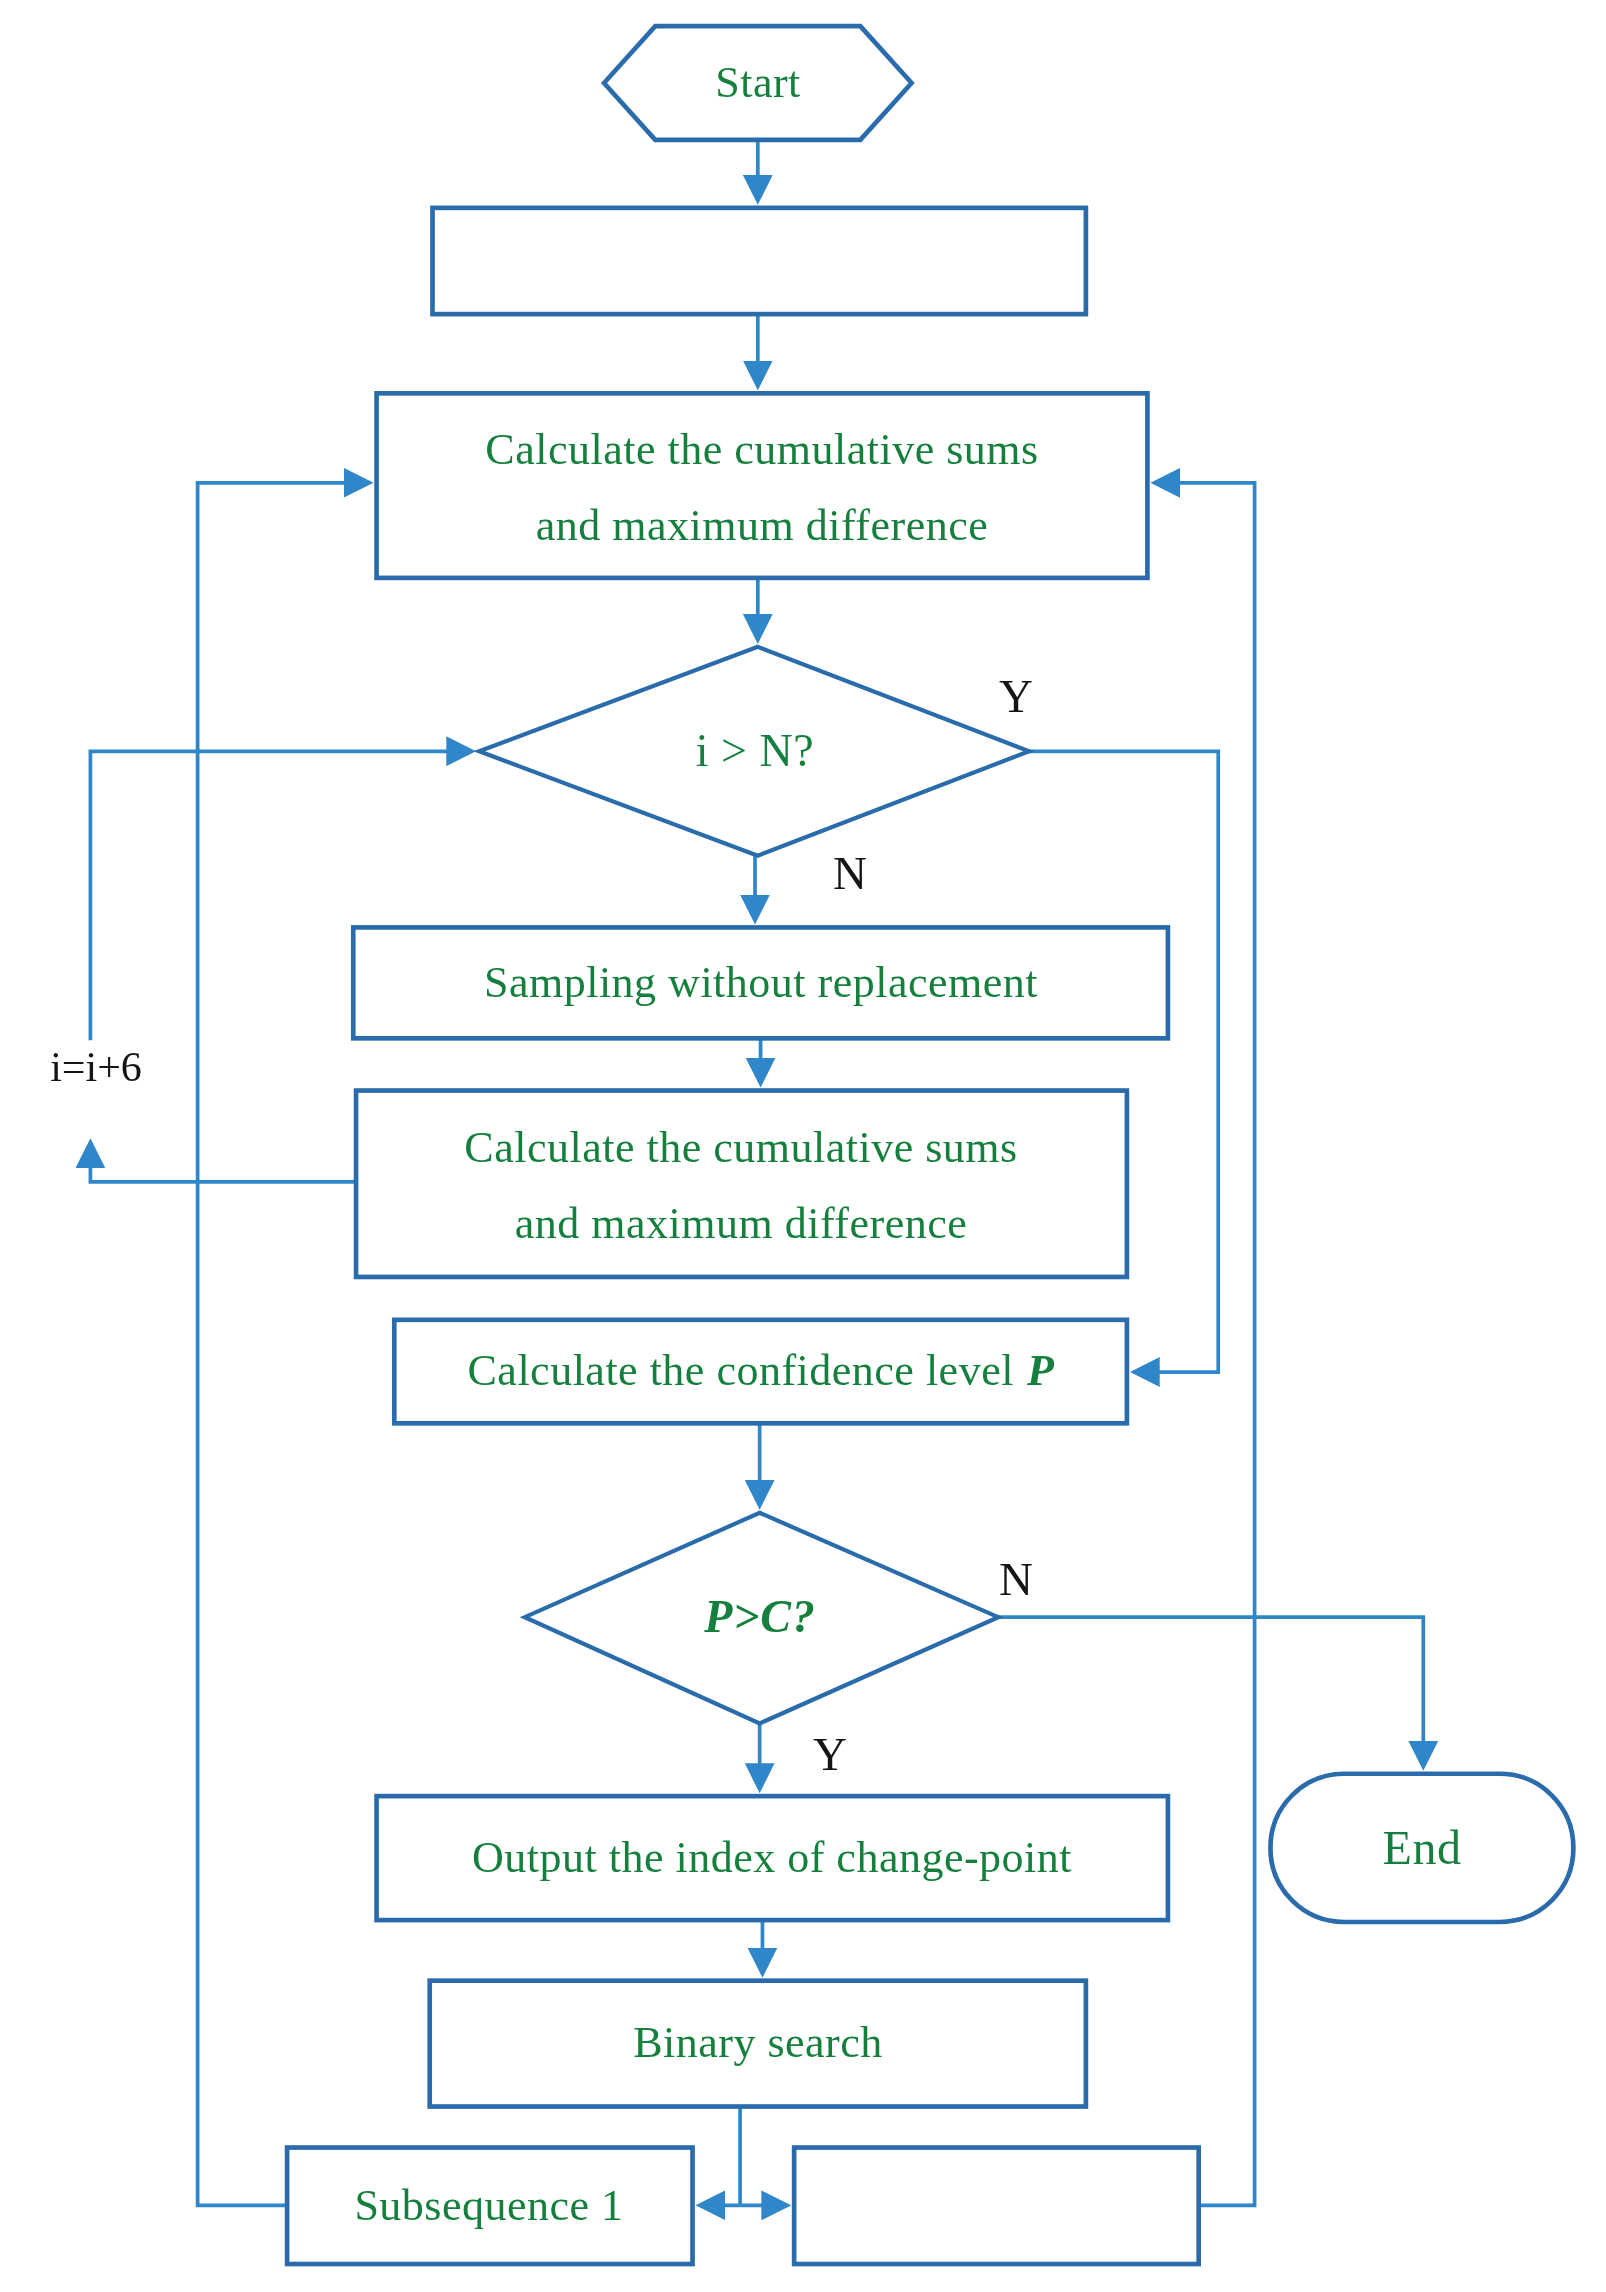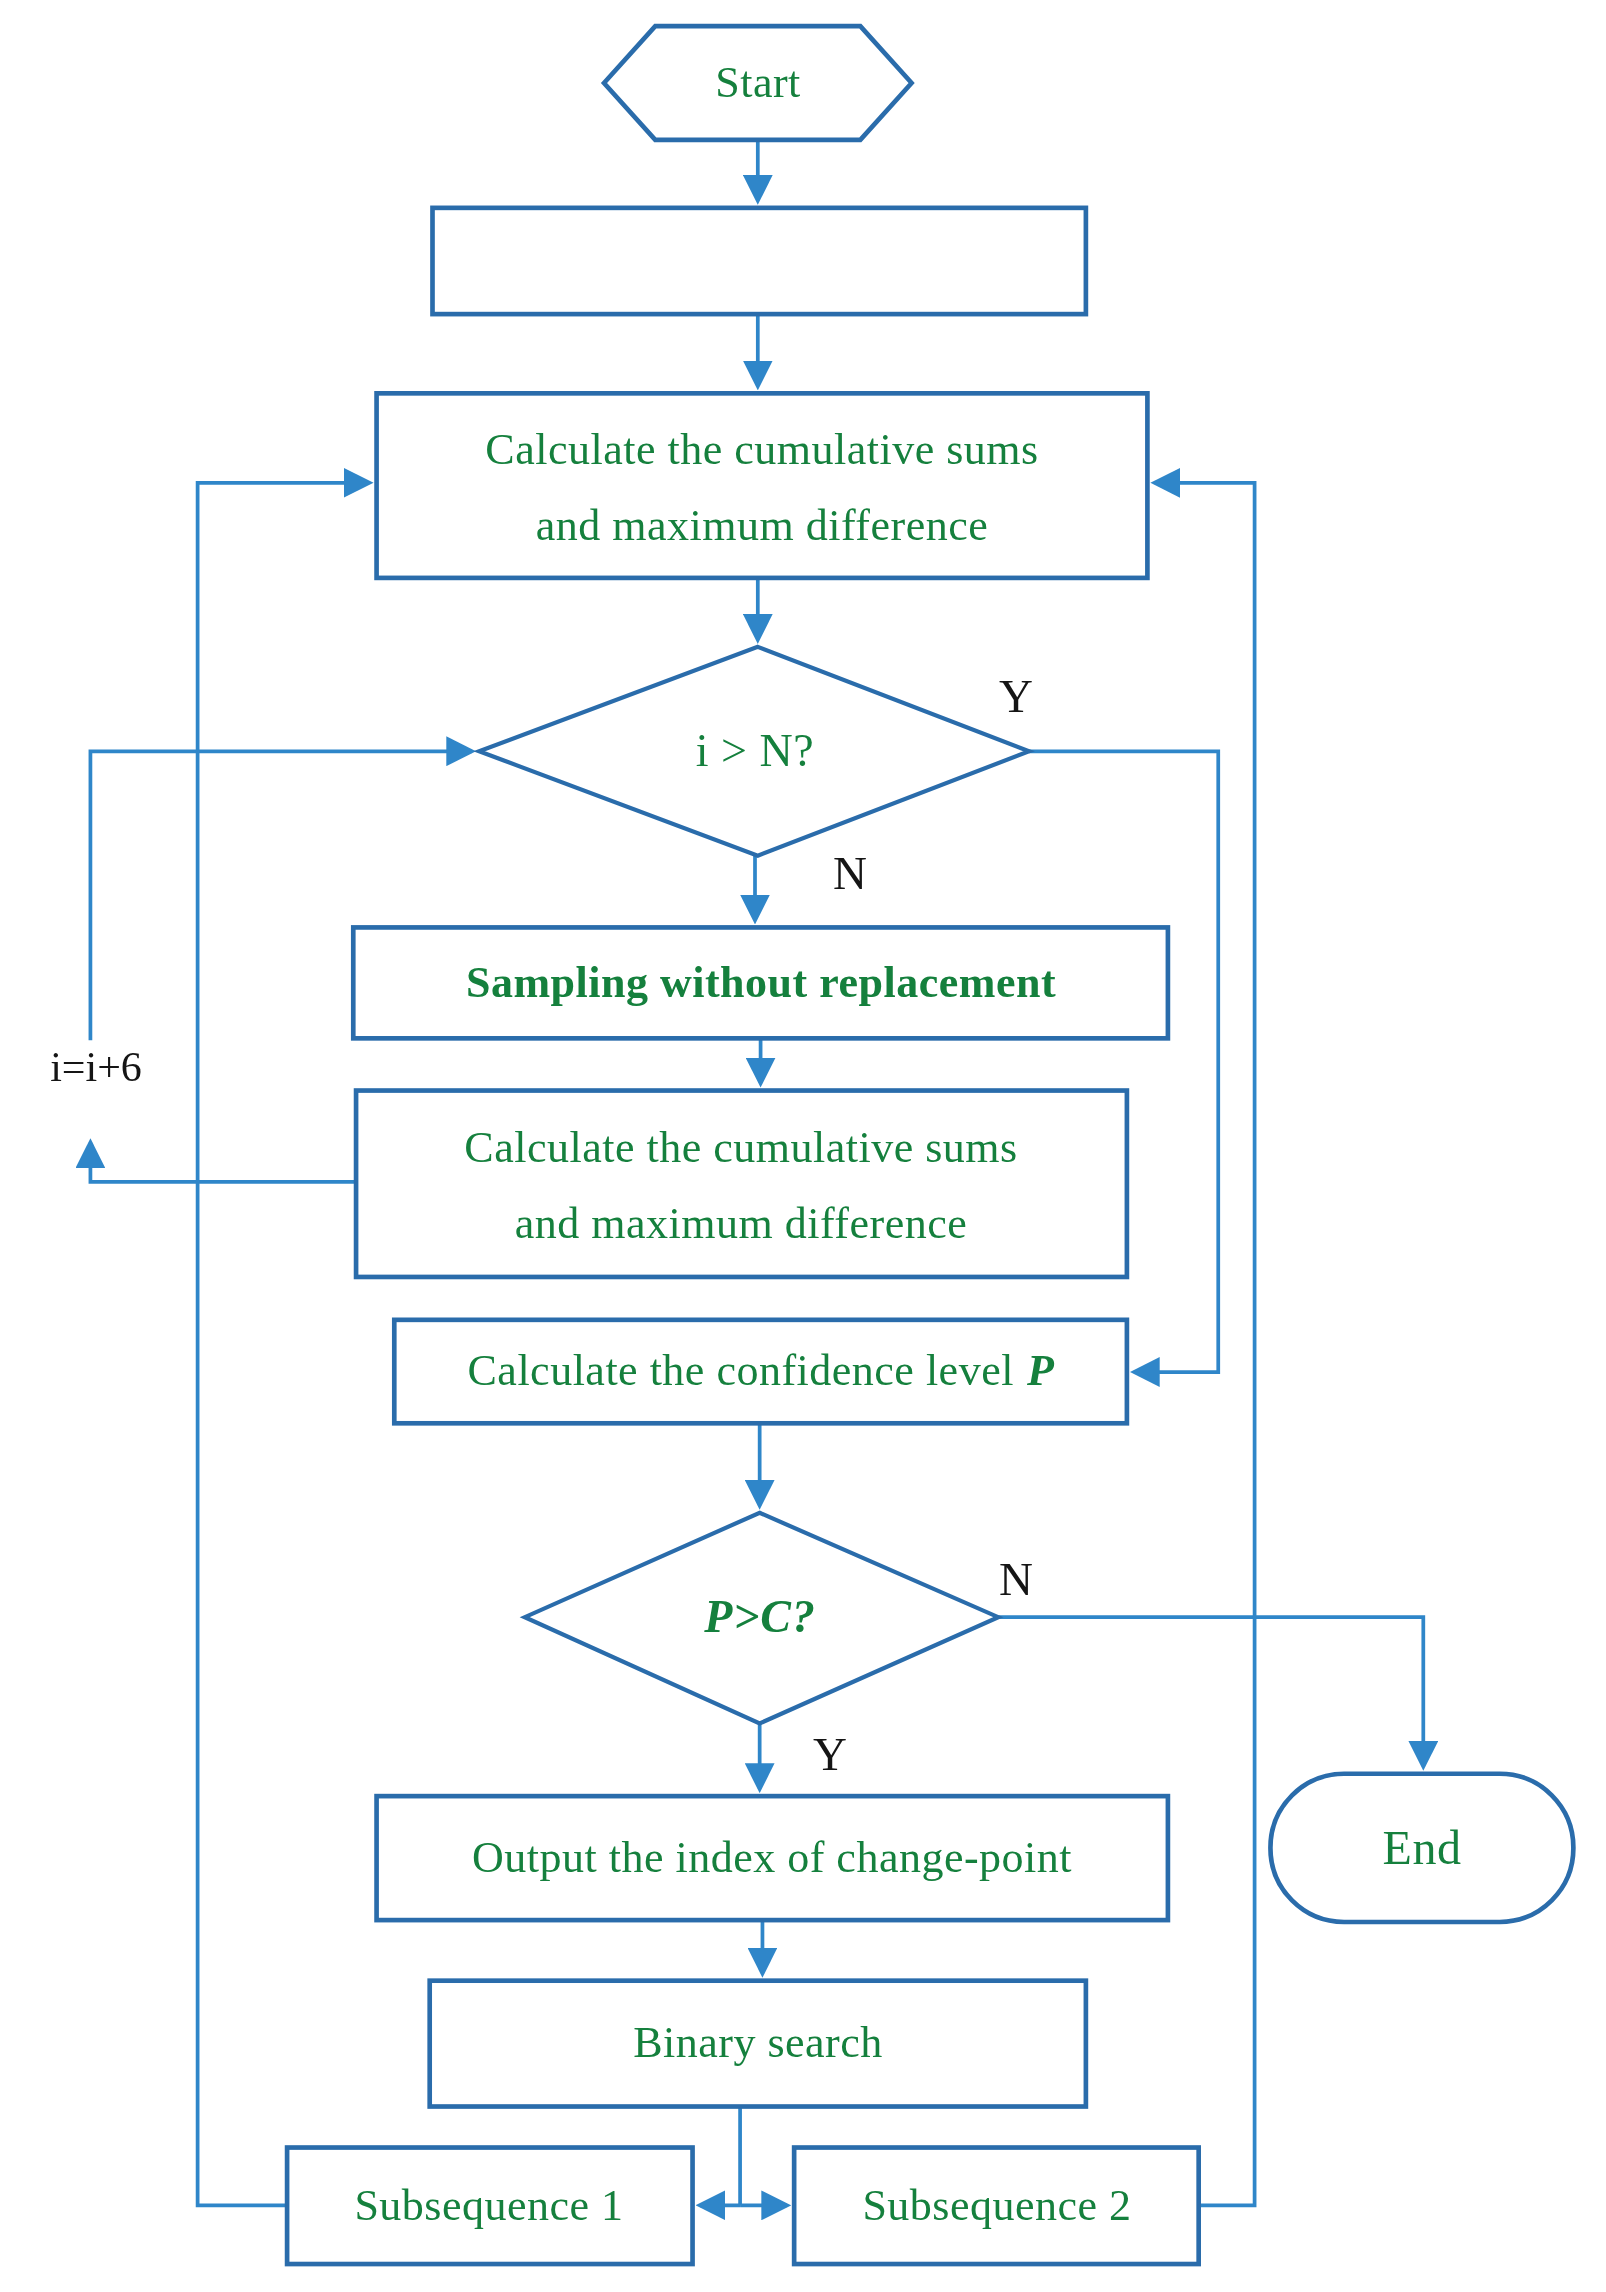--- a/index.html
+++ b/index.html
@@ -93,36 +93,35 @@
   </svg>
 
   <div class="lbl" style="left:758px; top:83px;">Start</div>
 
 
   <div class="lbl" style="left:762px; top:488px;">Calculate the cumulative sums
 and maximum difference</div>
 
   <div class="lbl lbl-decision" style="left:755px; top:751px;">i &gt; N?</div>
 
-  <div class="lbl" style="left:761px; top:983px;font-weight:bold;">Sampling without replacement</div>
+  <div class="lbl" style="left:761px; top:983px;">Sampling without replacement</div>
 
   <div class="lbl" style="left:741px; top:1186px;">Calculate the cumulative sums
 and maximum difference</div>
 
   <div class="lbl" style="left:761px; top:1371px;"><span>Calculate the confidence level</span><span class="emph">P</span></div>
 
   <div class="lbl lbl-decision lbl-italic" style="left:760px; top:1617px;">P&gt;C?</div>
 
   <div class="lbl" style="left:758px; top:2043px;">Binary search</div>
 
   <div class="lbl" style="left:772px; top:1858px;">Output the index of change-point</div>
 
   <div class="lbl" style="left:489px; top:2206px;">Subsequence 1</div>
 
-  <div class="lbl" style="left:997px; top:2206px;">Subsequence 2</div>
 
   <div class="lbl lbl-end" style="left:1422px; top:1848px;">End</div>
 
   <div class="edge-lbl" style="left:1016px; top:696px;">Y</div>
 
   <div class="edge-lbl" style="left:850px; top:873px;">N</div>
 
   <div class="edge-lbl edge-lbl-small" style="left:96px; top:1067px;">i=i+6</div>
 
   <div class="edge-lbl" style="left:1016px; top:1579px;">N</div>

